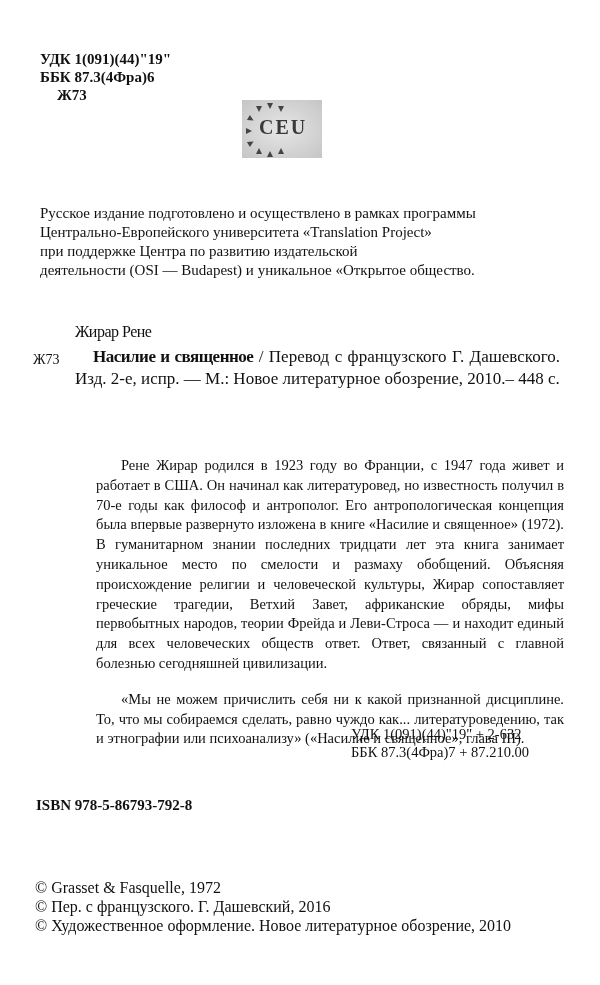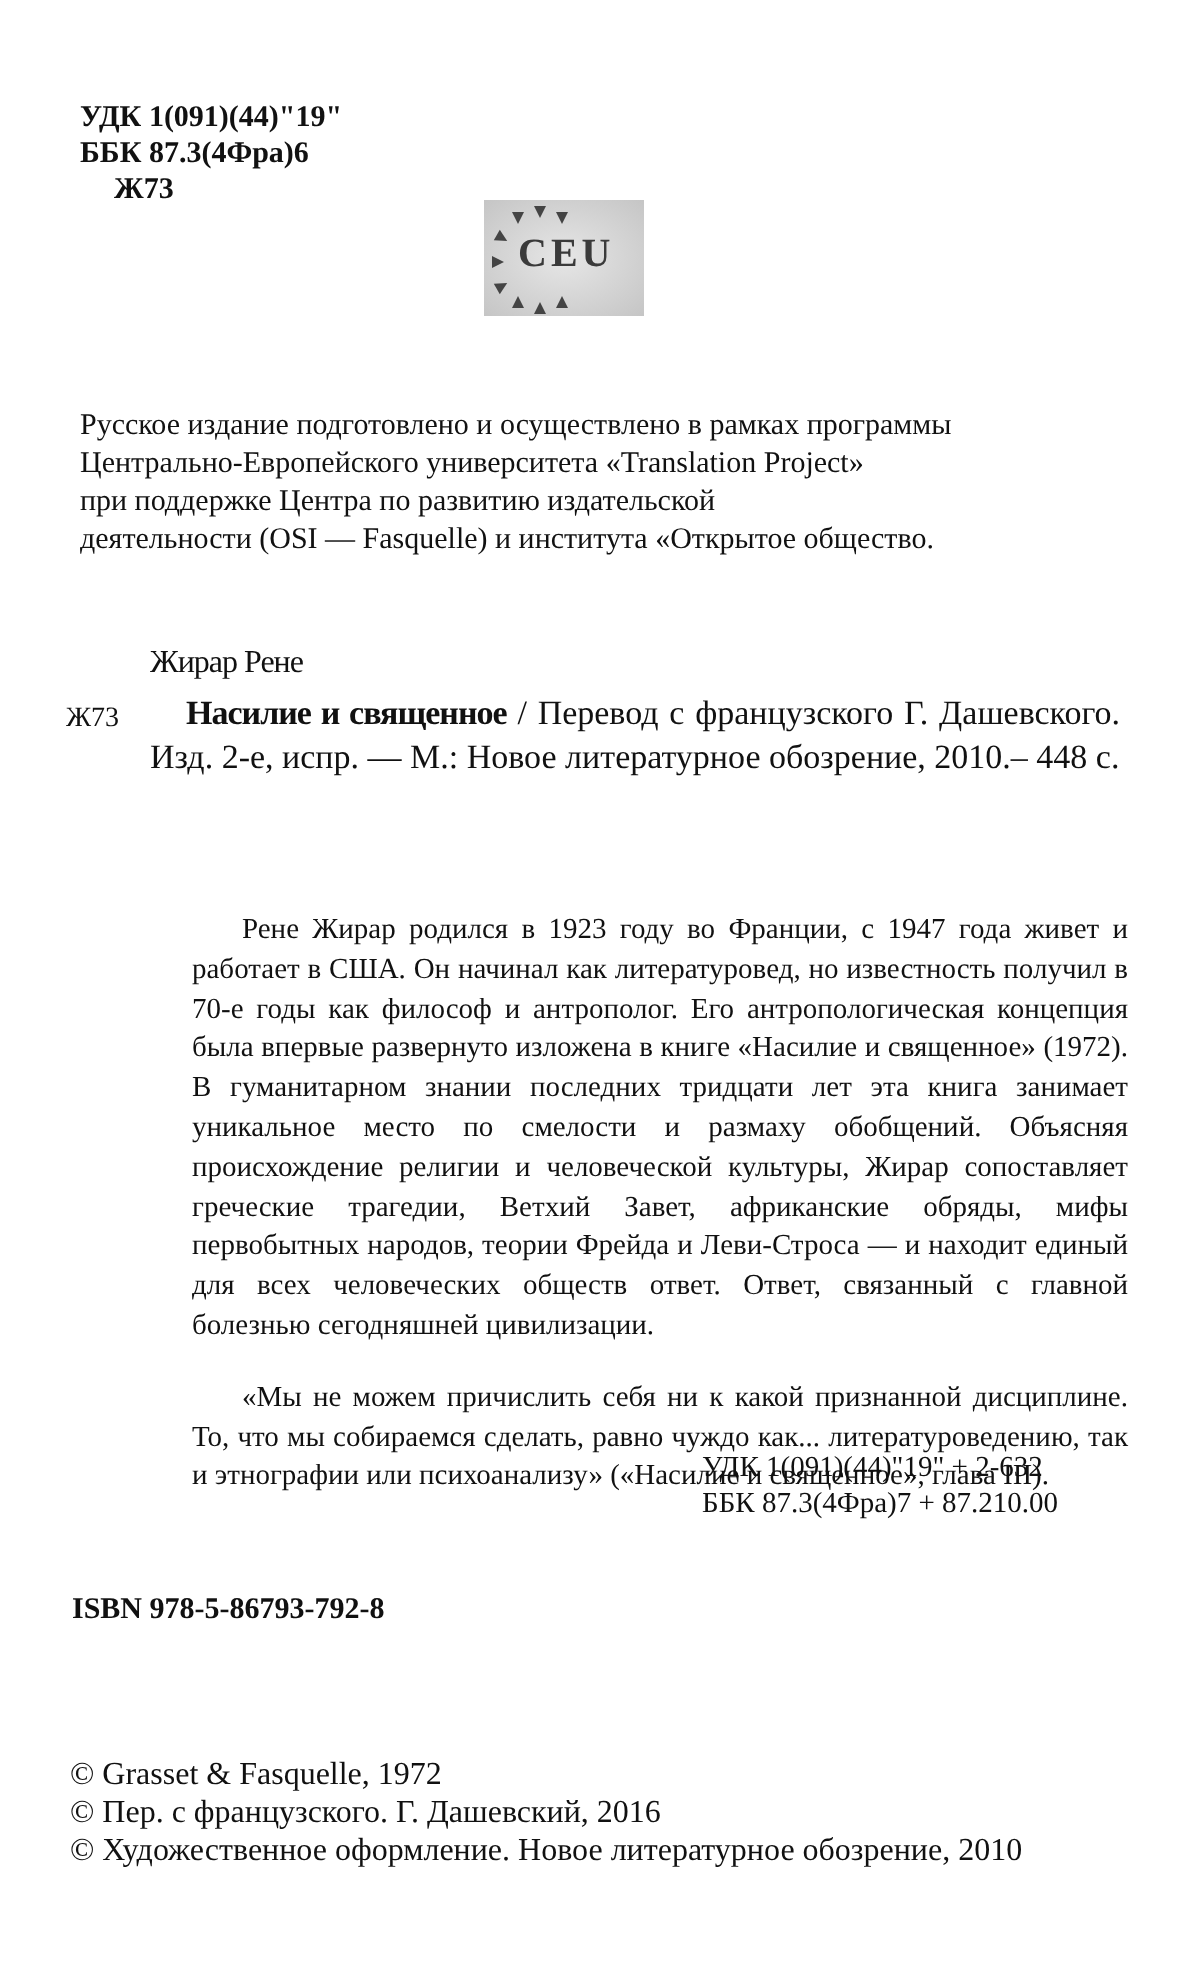--- a/index.html
+++ b/index.html
@@ -46,21 +46,21 @@
     <span class="star" style="left:25px;top:51px;transform:rotate(180deg);"></span>
     <span class="star" style="left:36px;top:48px;transform:rotate(180deg);"></span>
   </span>
   <span class="ceu">CEU</span>
 </div>
 
 <div class="abs intro">
   <div>Русское издание подготовлено и осуществлено в рамках программы</div>
   <div>Центрально-Европейского университета «Translation Project»</div>
   <div>при поддержке Центра по развитию издательской</div>
-  <div>деятельности (OSI — Fasquelle) и института «Открытое общество.</div>
+  <div>деятельности (OSI — Budapest) и уникальное «Открытое общество.</div>
 </div>
 
 <div class="abs author">Жирар Рене</div>
 <div class="abs z73">Ж73</div>
 <div class="abs biblio">
   <span style="padding-left:18px;"></span><span class="title">Насилие  и священное</span><span> / Перевод с французского Г. Дашевского.  Изд. 2-е, испр. — М.: Новое литературное обозрение, 2010.–  448 с.</span>
 </div>
 
 <div class="abs bio">
   <p>Рене Жирар родился в 1923 году во Франции, с 1947 года живет и работает в США. Он начинал как литературовед, но известность получил в 70-е годы как философ и антрополог. Его антропологическая концепция была впервые развернуто изложена в книге «Насилие и священное» (1972). В гуманитарном знании последних тридцати лет эта книга занимает уникальное место по смелости и размаху обобщений. Объясняя происхождение религии и человеческой культуры, Жирар сопоставляет греческие трагедии, Ветхий Завет, африканские обряды, мифы первобытных народов, теории Фрейда и Леви-Строса — и находит единый для всех человеческих обществ ответ. Ответ, связанный с главной болезнью сегодняшней цивилизации.</p>

